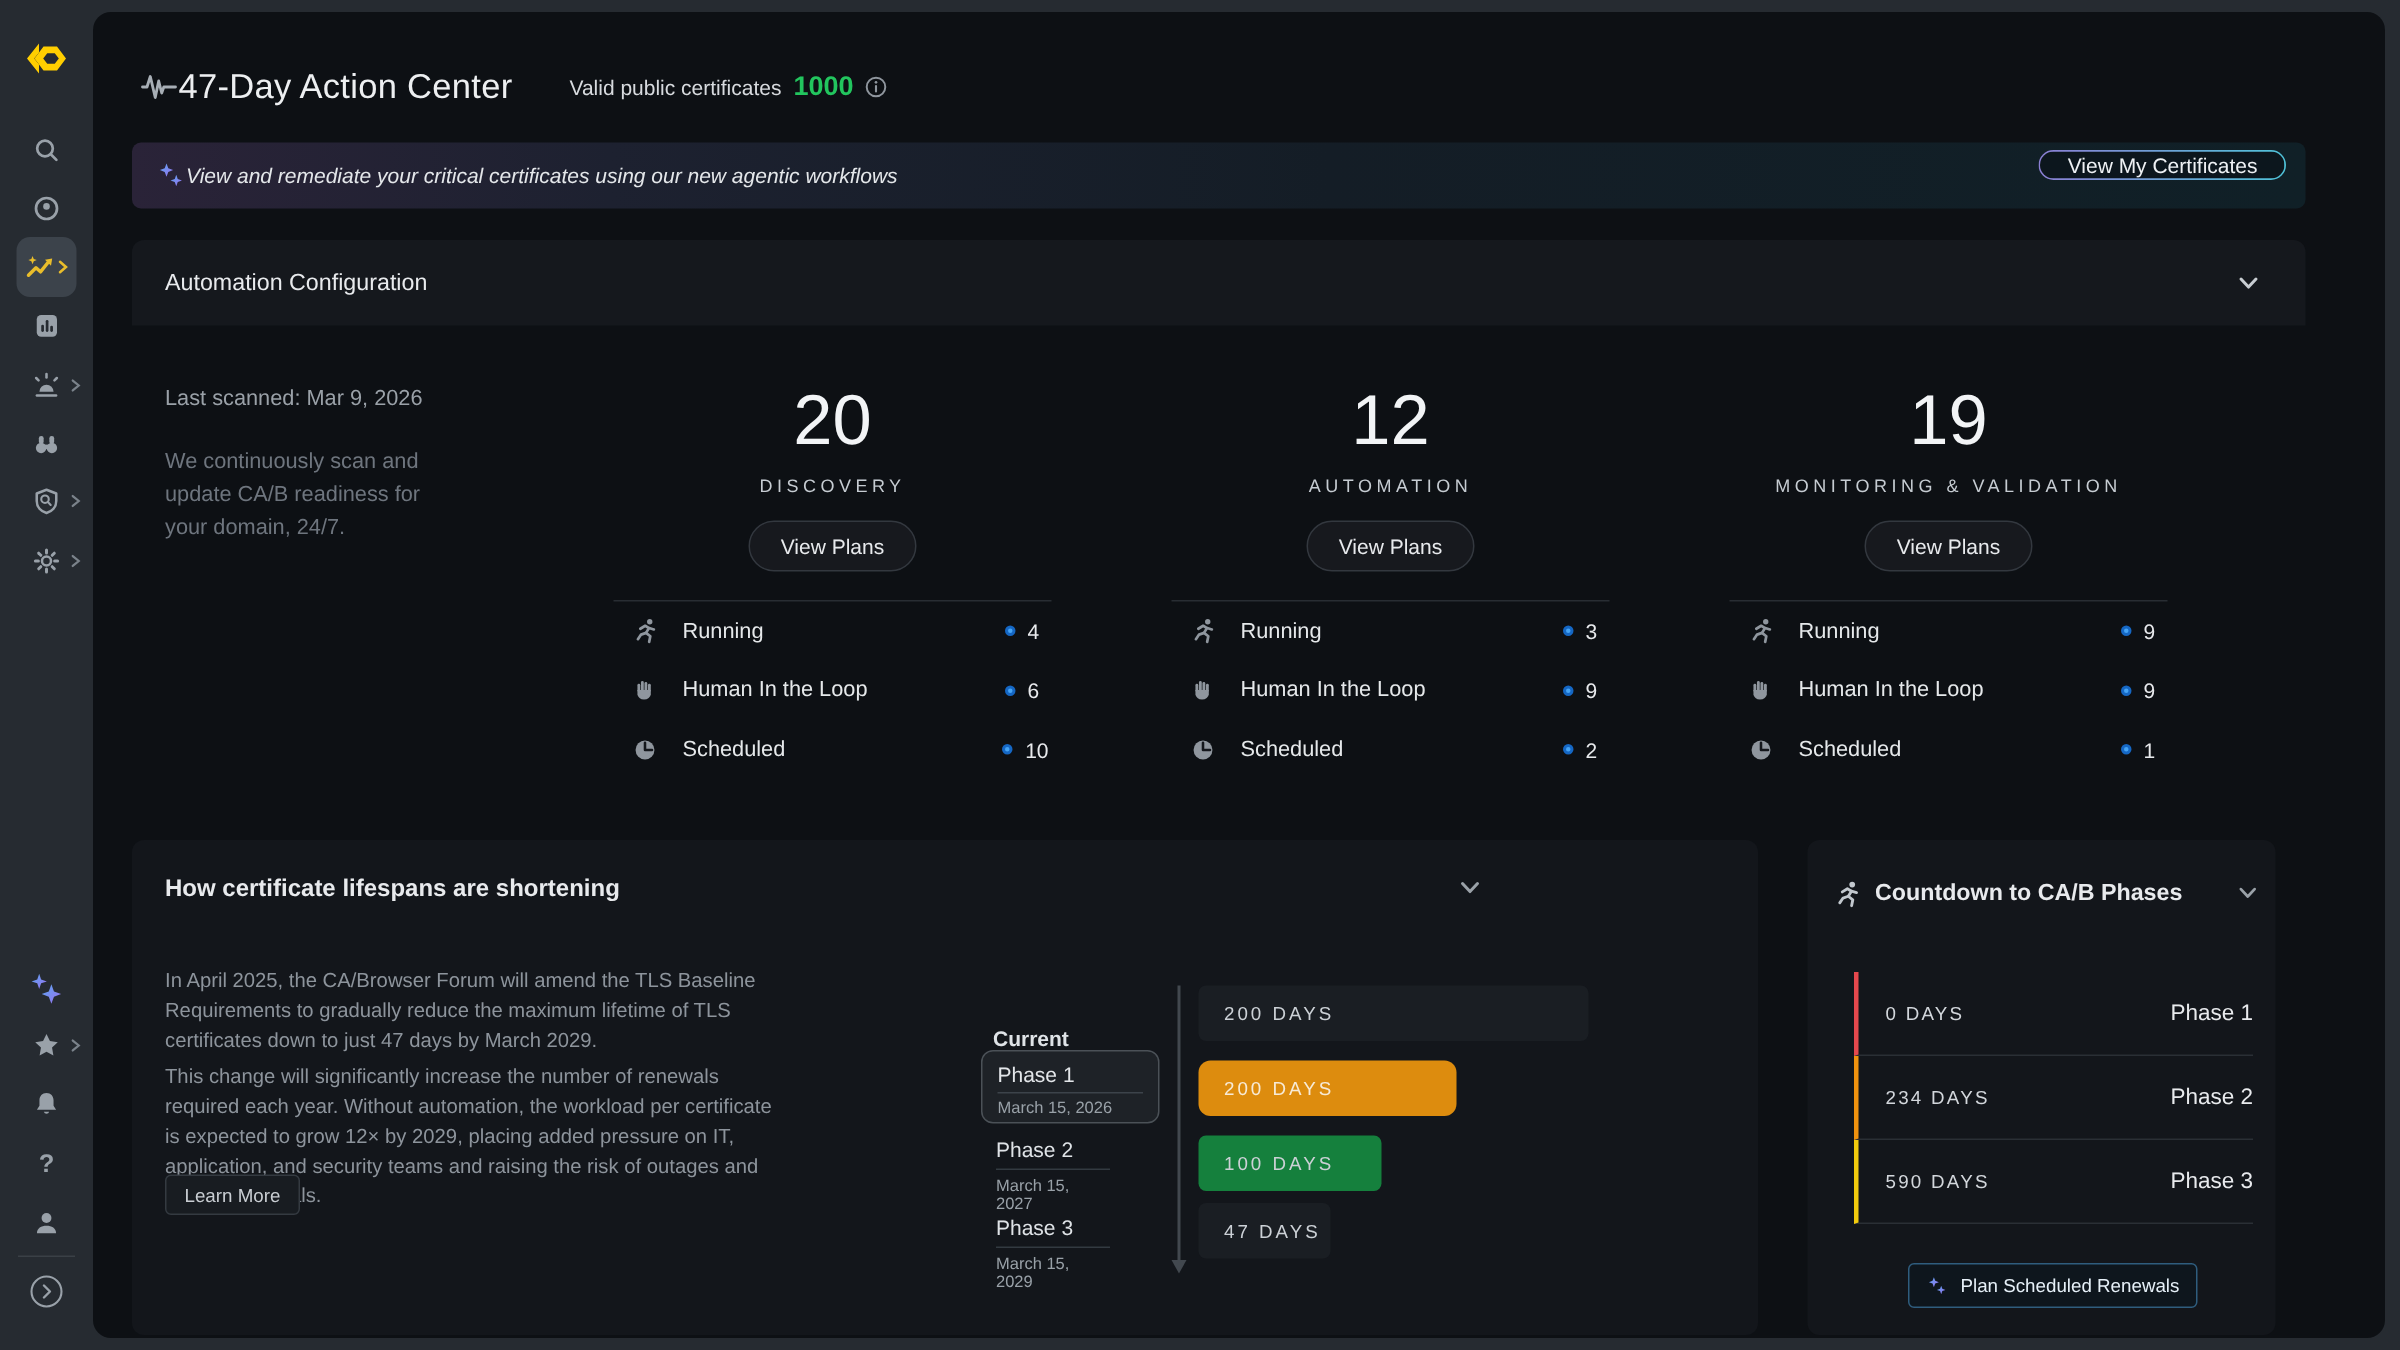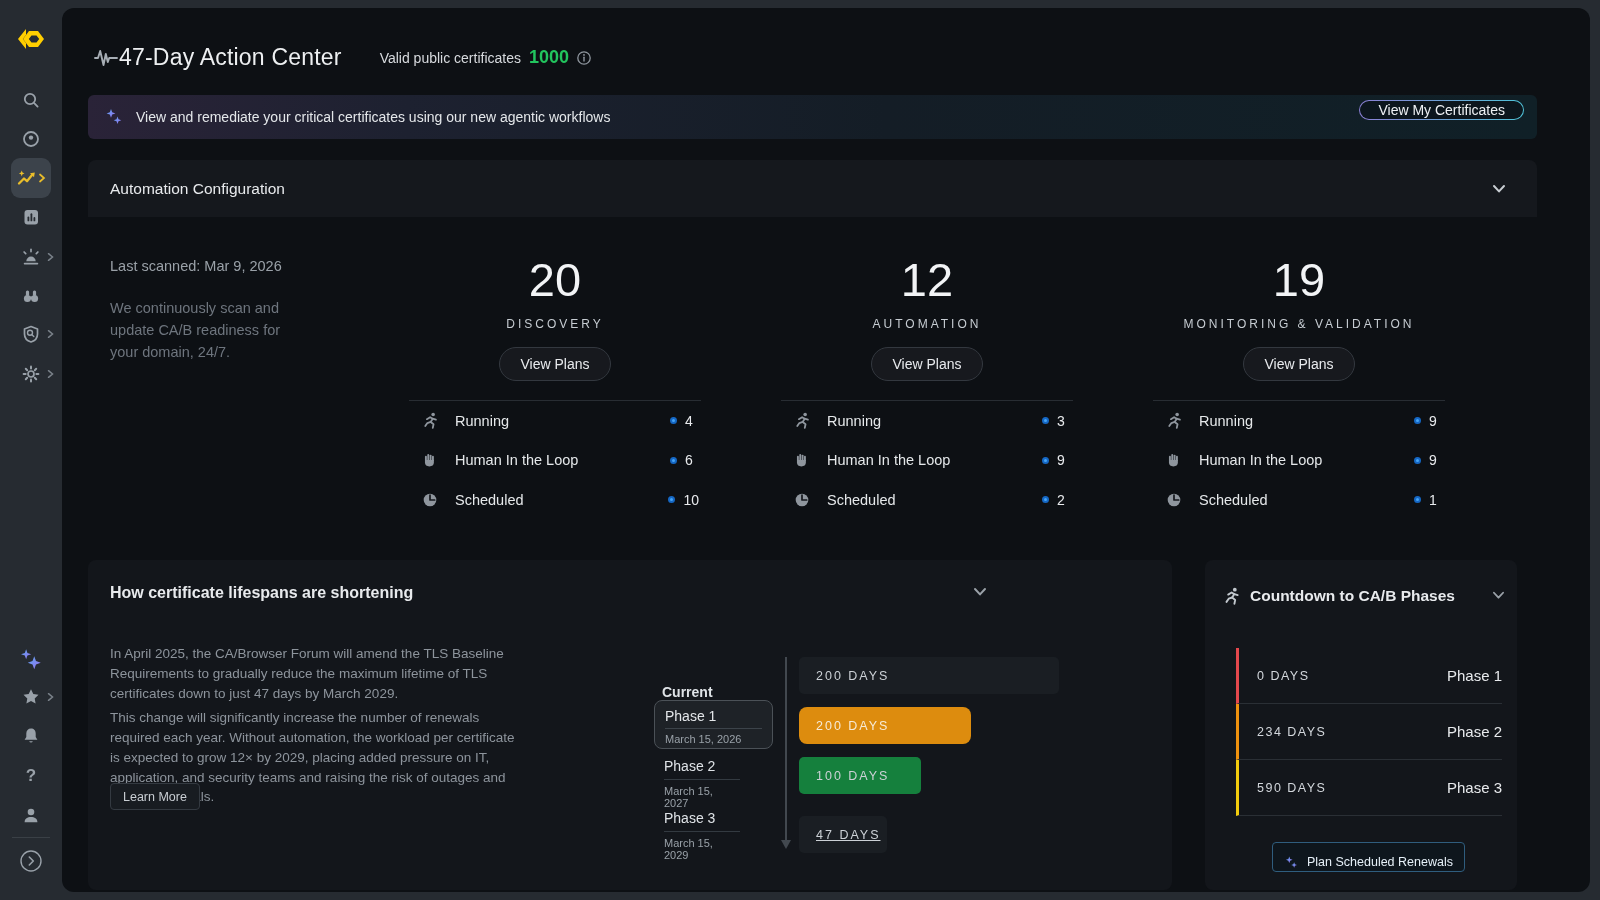--- a/index.html
+++ b/index.html
@@ -29,21 +29,21 @@
   .hdr-cert { display:flex; align-items:center; margin-left:38px; }
   .hdr-cert-label { font-size:14px; color:#d7dade; }
   .hdr-cert-count { font-size:18px; color:#22c55e; font-weight:700; margin-left:8px; cursor:pointer; }
   .hdr-cert .info { margin-left:7px; display:flex; cursor:pointer; }
 
   
   .banner { position:absolute; left:26px; top:87px; width:1449px; height:44px; border-radius:6px;
     background:linear-gradient(90deg,#2a2338 0%, #1d2130 22%, #141d26 55%, #102027 100%);
     display:flex; align-items:center; }
   .banner-icon { margin-left:16px; display:flex; }
-  .banner-text { margin-left:12px; font-size:14px; color:#e4e7ea; }
+  .banner-text { font-size:14px; color:#e4e7ea;font-style:italic; }
   .banner-btn { position:absolute; right:13px; top:5px; height:20px; padding:0 18px; border-radius:18px;
     font-size:14px; color:#eef1f4; display:flex; align-items:center; cursor:pointer;
     border:1.5px solid transparent;
     background:linear-gradient(#0c161d,#0c161d) padding-box, linear-gradient(90deg,#8b7fd4,#4fc3d9) border-box; }
 
   
   .auto-hdr { position:absolute; left:26px; top:152px; width:1449px; height:57px; background:#15181d;
     border-radius:8px 8px 0 0; display:flex; align-items:center; cursor:pointer; }
   .auto-hdr-title { margin-left:22px; font-size:15.5px; color:#e8eaed; }
   .auto-hdr .chev-dn { position:absolute; right:30px; }
@@ -85,32 +85,32 @@
   .phase-plain { position:absolute; left:576px; width:76px; cursor:pointer; }
   .phase-2 { top:198px; } .phase-3 { top:250px; }
   .phase-plain .p-name { font-size:14px; color:#dfe3e7; padding-bottom:5px; border-bottom:1px solid #333a41; }
   .phase-plain .p-date { font-size:11px; color:#99a1a8; margin-top:5px; }
 
   .timeline-arrow { position:absolute; left:697px; top:97px; width:2px; height:188px; background:#42484f; }
   .timeline-arrow:after { content:""; position:absolute; left:-4px; bottom:-9px; border:5px solid transparent; border-top:9px solid #42484f; }
 
   .ls-bar { position:absolute; left:711px; height:37px; border-radius:5px; display:flex; align-items:center;
     font-size:12.5px; letter-spacing:2px; white-space:nowrap; padding-left:17px; }
-  .bar-0 { top:97px; } .bar-1 { top:147px; border-radius:8px; } .bar-2 { top:197px; } .bar-3 { top:256px;text-decoration:underline; }
+  .bar-0 { top:97px; } .bar-1 { top:147px; border-radius:8px; } .bar-2 { top:197px; } .bar-3 { top:242px; }
 
   
   .cd-hdr-icon { position:absolute; left:17px; top:26px; }
   .cd-title { position:absolute; left:45px; top:27px; font-size:15.5px; color:#e8eaed; }
   .cd-chev { position:absolute; left:286px; top:30px; }
   .cd-rows { position:absolute; left:31px; top:88px; width:266px; }
   .cd-row { height:56px; border-left:3px solid; padding-left:18px; border-bottom:1px solid #2a2f35;
     display:flex; align-items:center; cursor:pointer; }
   .cd-days { font-size:12.5px; letter-spacing:1.5px; color:#d3d7dc; }
   .cd-phase { margin-left:auto; font-size:15px; color:#e8eaed; }
-  .cd-btn { position:absolute; left:67px; top:282px; height:30px; padding:12px 11px; display:flex; align-items:flex-start;
+  .cd-btn { position:absolute; left:67px; top:282px; height:30px; padding:12px 11px; display:flex; align-items:center;
     background:#0e161d; border:1px solid #2f5d7e; border-radius:4px; cursor:pointer; }
   .cd-btn-label { margin-left:8px; font-size:12.5px; color:#e6f0f8; }
 
   .qmark { font-size:17px; font-weight:700; color:#99a1a9; }
   svg { display:block; }
 </style>
 </head>
 <body>
 
 <svg width="0" height="0" style="position:absolute">

